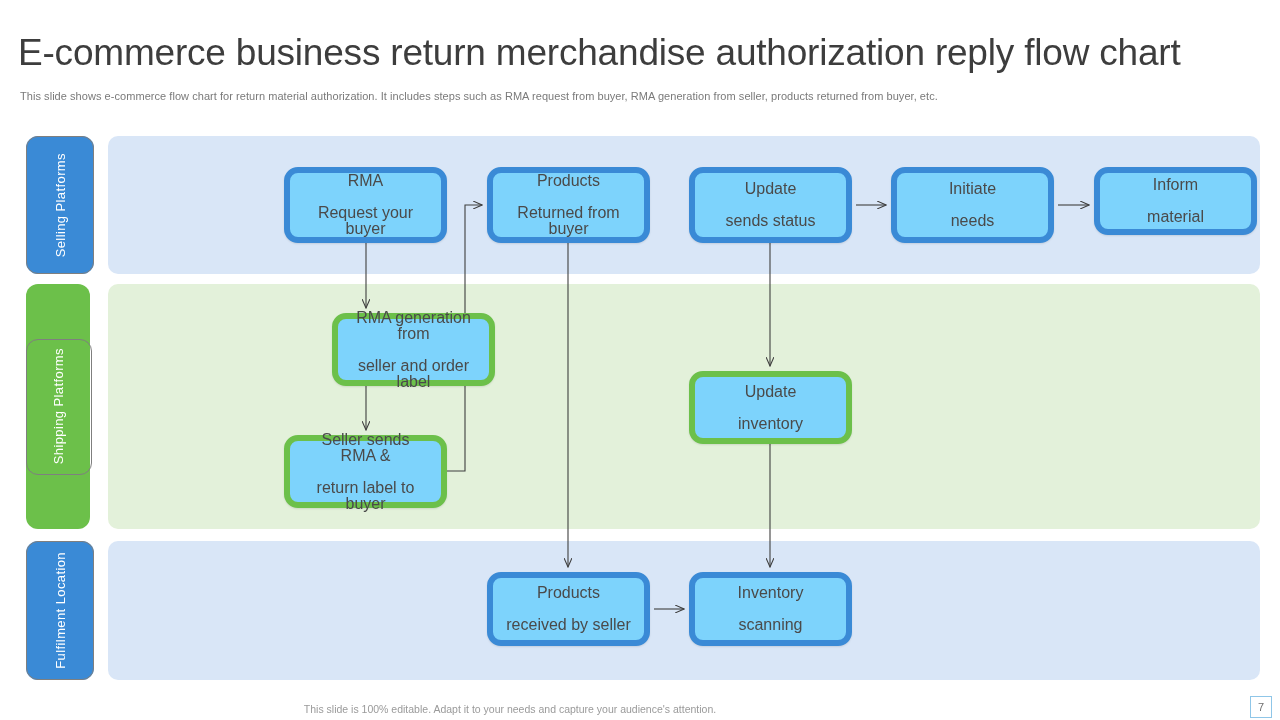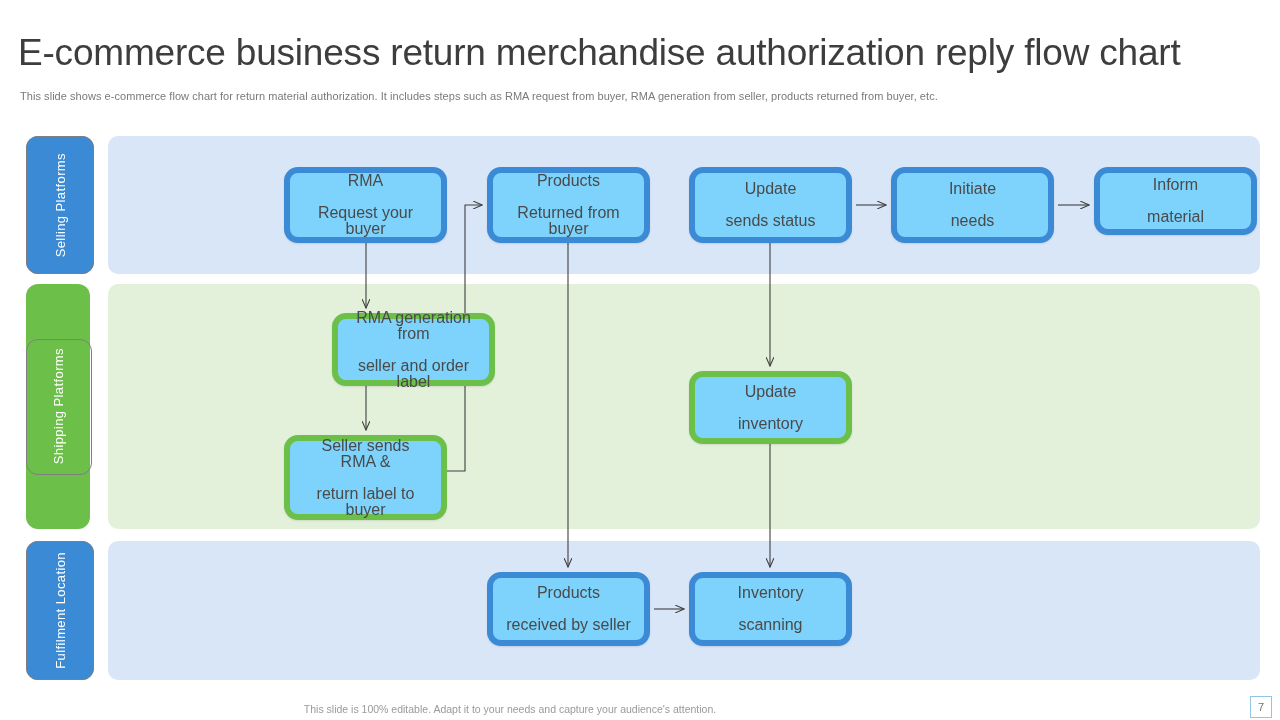--- a/index.html
+++ b/index.html
@@ -110,21 +110,21 @@
 
   
   #node-rma-request      { left: 284px; top: 167px; width: 163px; height: 76px; }
   #node-products-returned{ left: 487px; top: 167px; width: 163px; height: 76px; }
   #node-update-order     { left: 689px; top: 167px; width: 163px; height: 76px; }
   #node-initiate-refund  { left: 891px; top: 167px; width: 163px; height: 76px; align-items: center; }
   #node-inform-customer  { left: 1094px; top: 167px; width: 163px; height: 68px; }
 
   
   #node-rma-generation   { left: 284px; top: 313px; width: 163px; height: 73px; margin-left: 48px; }
-  #node-seller-sends     { left: 284px; top: 435px; width: 163px; height: 85px; }
+  #node-seller-sends     { left: 284px; top: 435px; width: 163px; height: 73px; }
   #node-update-inventory { left: 689px; top: 371px; width: 163px; height: 73px; }
 
   
   #node-products-received{ left: 487px; top: 572px; width: 163px; height: 74px; }
   #node-inventory-scan   { left: 689px; top: 572px; width: 163px; height: 74px; }
 
   
   #connectors {
     position: absolute;
     left: 0; top: 0;

